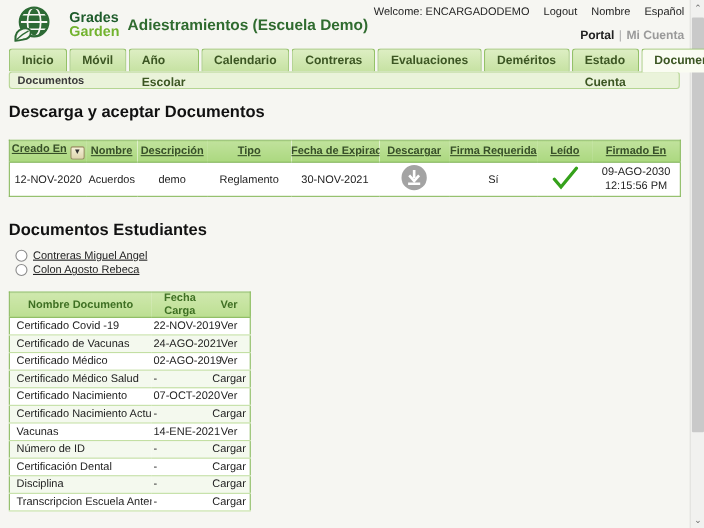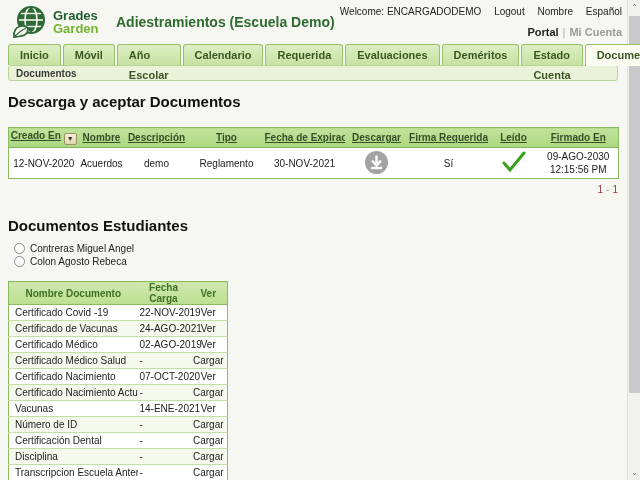--- a/index.html
+++ b/index.html
@@ -4,21 +4,21 @@
 <style>
   * { margin:0; padding:0; box-sizing:border-box; }
   html,body { width:640px; height:480px; overflow:hidden; }
   body {
     font-family:"Liberation Sans","DejaVu Sans",sans-serif;
     background:#f6f6f2; color:#222; position:relative;
   }
   
   .header { height:43px; position:relative; padding-left:10px; }
   .logo-wrap { position:absolute; left:10px; top:4px; display:flex; align-items:center; }
-  .logo-text { margin-left:3px; line-height:13px; font-weight:bold; font-size:13px; }
+  .logo-text { margin-left:13px; line-height:13px; font-weight:bold; font-size:13px; }
   .logo-line1 { color:#1e5c2b; }
   .logo-line2 { color:#72b32f; }
   .page-title { position:absolute; left:116px; top:14px; font-size:14px; font-weight:bold; color:#2f6b2f; }
   .top-right { position:absolute; right:18px; top:6px; font-size:10px; color:#222; white-space:nowrap; }
   .top-right a { color:#222; text-decoration:none; margin-left:10px; cursor:pointer; }
   .portal-line { position:absolute; right:18px; top:26px; font-size:11px; white-space:nowrap; }
   .portal-line .portal { font-weight:bold; color:#222; }
   .portal-line .sep { color:#aaa; margin:0 4px; }
   .portal-line .cuenta { color:#9a9a9a; font-weight:bold; }
   
@@ -52,21 +52,21 @@
     font-size:7px; line-height:10px; color:#333; text-align:center; cursor:pointer;
   }
   .doc-table td { font-size:10px; color:#222; text-align:center; height:31px; vertical-align:middle; }
   .dl-icon { cursor:pointer; display:inline-block; }
   .firmado { line-height:13px; }
   .pagination { width:610px; text-align:right; font-size:10px; margin-top:5px; }
   .pagination .num { color:#8b3a3a; }
   .pagination .dash { color:#999; margin:0 3px; }
   
   .students-title { margin-top:22px; }
-  .radio-list { margin:8px 0 0 6px; }
+  .radio-list { margin:8px 0 0 6px;text-decoration:underline; }
   .radio-row { display:flex; align-items:center; height:13px; cursor:pointer; }
   .radio {
     width:11px; height:11px; border:1px solid #8a8a8a; border-radius:50%; background:#fff;
     display:inline-flex; align-items:center; justify-content:center; margin-right:5px; flex:none;
   }
   .radio.selected { border-color:#1464d2; }
   .radio .dot { width:5px; height:5px; border-radius:50%; background:#1464d2; }
   .radio-label { font-size:10px; color:#222; }
   
   .stud-table { border-collapse:collapse; width:219px; margin-top:13px; background:#fff;
@@ -117,21 +117,21 @@
   <div class="portal-line">
     <span class="portal">Portal</span><span class="sep">|</span><span class="cuenta">Mi Cuenta</span>
   </div>
 </div>
 
 <div class="tab-bar">
     <div class="tab">Inicio</div>
     <div class="tab">Móvil</div>
     <div class="tab">Año Escolar</div>
     <div class="tab">Calendario</div>
-    <div class="tab">Requerida</div>
+    <div class="tab">Contreras</div>
     <div class="tab">Evaluaciones</div>
     <div class="tab">Deméritos</div>
     <div class="tab">Estado Cuenta</div>
     <div class="tab active">Documentos</div>
   </div>
 <div class="breadcrumb-bar">
   <span>Documentos</span>
 </div>
 
 <div class="content">
@@ -191,23 +191,20 @@
         <td>
           <div class="firmado">
             <div>09-AGO-2030</div>
             <div>12:15:56 PM</div>
           </div>
         </td>
       </tr>
     </tbody>
   </table>
 
-  <div class="pagination">
-    <span class="num">1</span><span class="dash">-</span><span class="num">1</span>
-  </div>
 
   <div class="section-title students-title">Documentos Estudiantes</div>
 
   <div class="radio-list">
       <label class="radio-row">
         <span class="radio"></span>
         <span class="radio-label">Contreras Miguel Angel</span>
       </label>
       <label class="radio-row">
         <span class="radio"></span>

